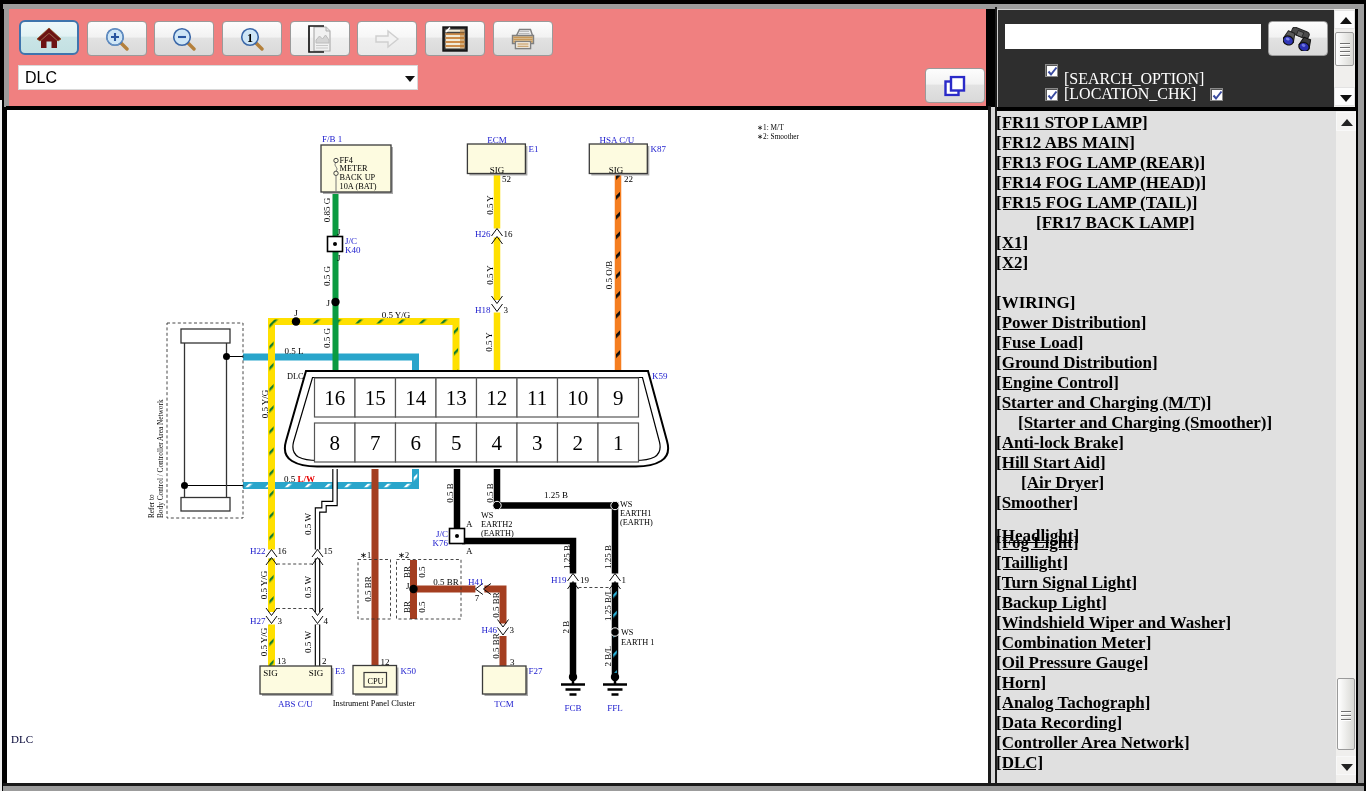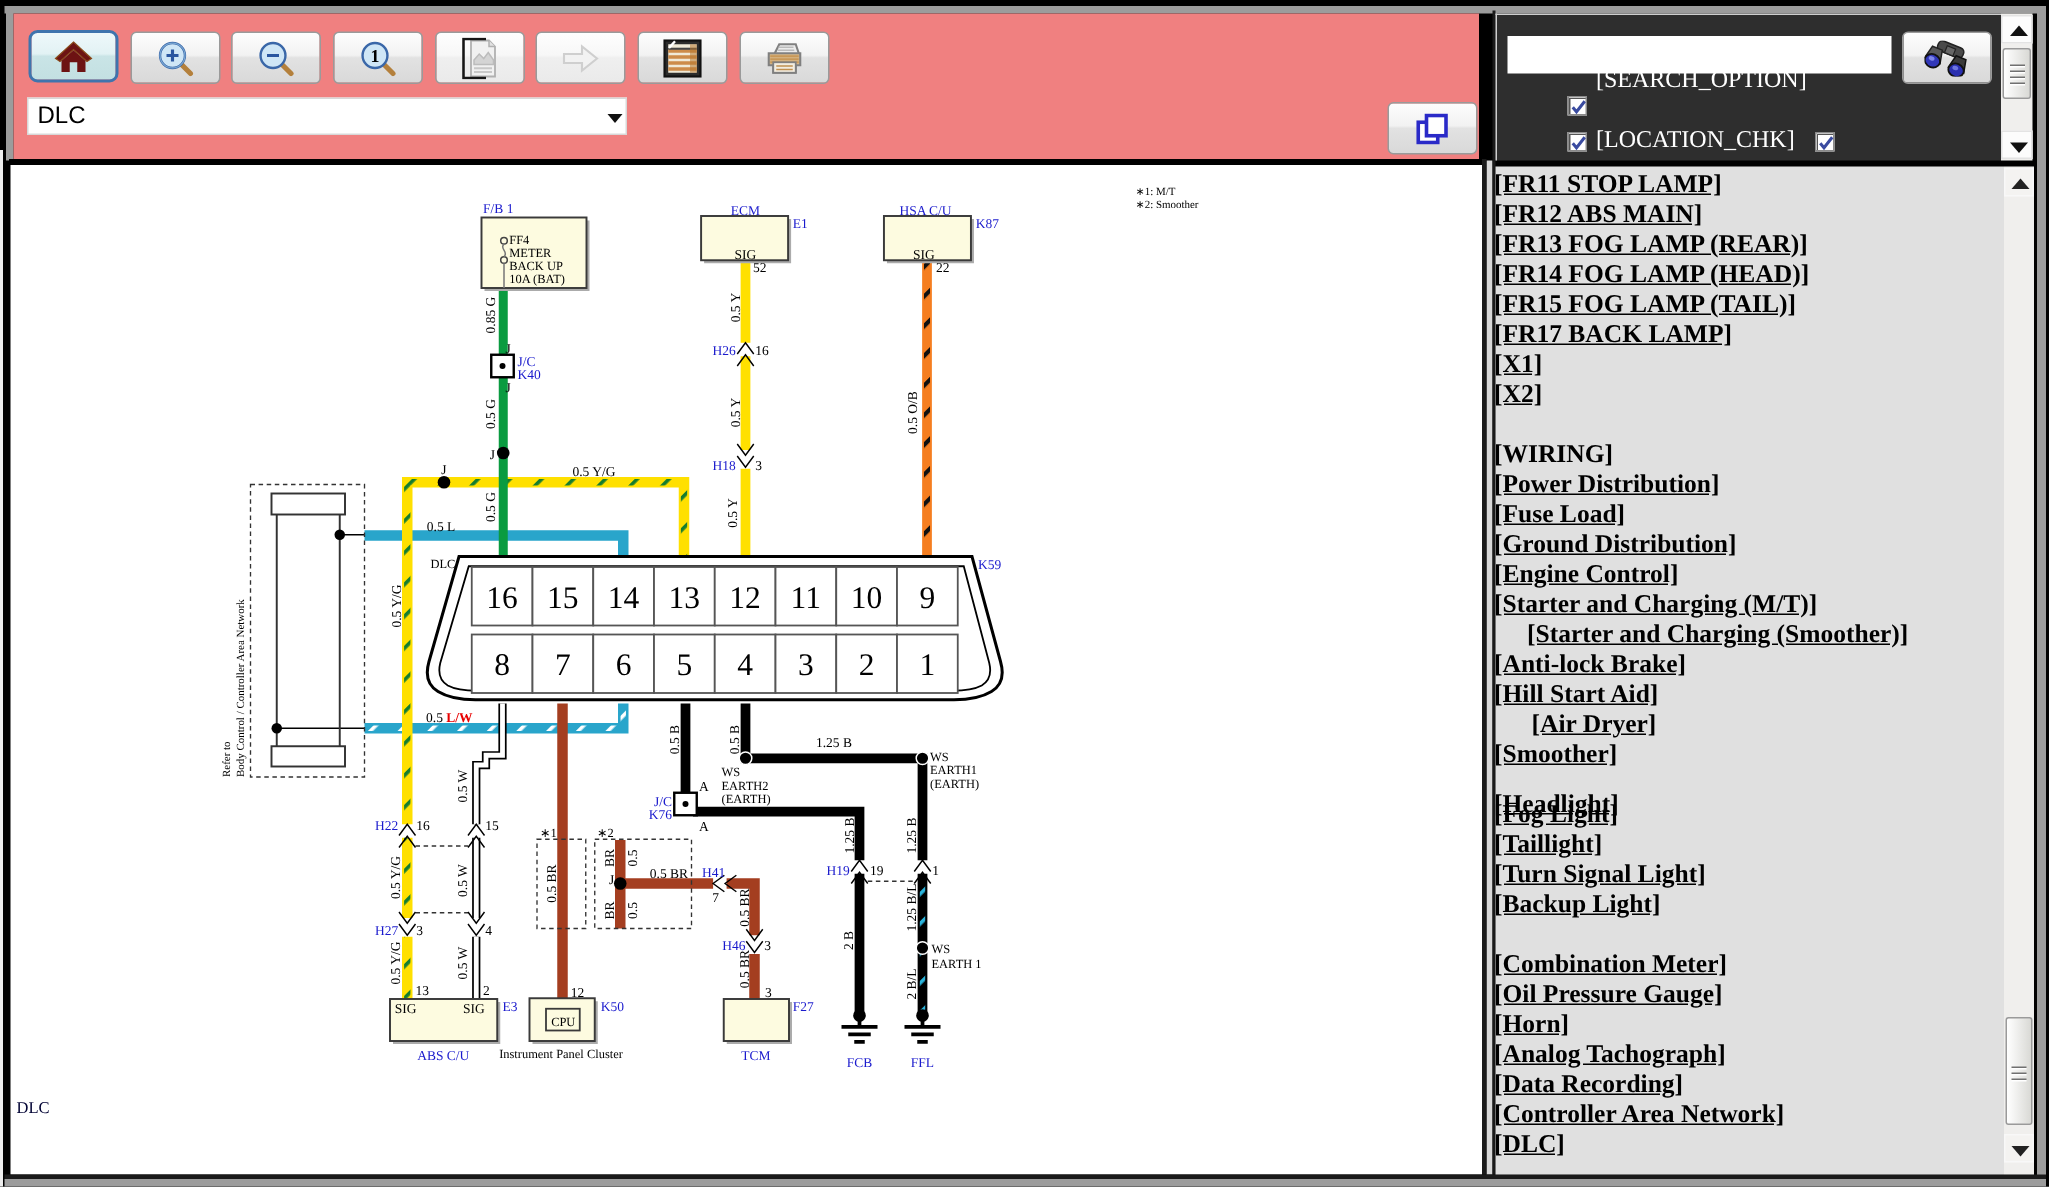--- a/index.html
+++ b/index.html
@@ -455,21 +455,21 @@
         <ellipse cx="22.5" cy="15.8" rx="2" ry="1.4" fill="#6d75e0"></ellipse>
         <rect x="12" y="4" width="6" height="5" fill="#666" stroke="#222" stroke-width="0.8"></rect>
       </g>
     </svg>
   </div>
   <div class="chk" style="left:47px;top:54px;">
       <svg width="13" height="13" viewBox="0 0 13 13">
         <path d="M2.5 6.5 L5 9.5 L10.5 2.5" fill="none" stroke="#3a4ba0" stroke-width="2"></path>
       </svg>
     </div>
-  <div class="dklabel" style="left:66px;top:35px;">[SEARCH_OPTION]</div>
+  <div class="dklabel" style="left:66px;top:60px;">[SEARCH_OPTION]</div>
   <div class="chk" style="left:47px;top:78px;">
       <svg width="13" height="13" viewBox="0 0 13 13">
         <path d="M2.5 6.5 L5 9.5 L10.5 2.5" fill="none" stroke="#3a4ba0" stroke-width="2"></path>
       </svg>
     </div>
   <div class="dklabel" style="left:66px;top:75px;">[LOCATION_CHK]</div>
   <div class="chk" style="left:212px;top:78px;">
       <svg width="13" height="13" viewBox="0 0 13 13">
         <path d="M2.5 6.5 L5 9.5 L10.5 2.5" fill="none" stroke="#3a4ba0" stroke-width="2"></path>
       </svg>
@@ -490,39 +490,40 @@
       <i class="tri-dn" style="left:4.5px;"></i>
     </div>
 </div>
 
 <div id="list">
     <div style="top:2px;">[FR11 STOP LAMP]</div>
     <div style="top:22px;">[FR12 ABS MAIN]</div>
     <div style="top:42px;">[FR13 FOG LAMP (REAR)]</div>
     <div style="top:62px;">[FR14 FOG LAMP (HEAD)]</div>
     <div style="top:82px;">[FR15 FOG LAMP (TAIL)]</div>
-    <div style="top:102px;">[FR17 BACK LAMP]</div>
+    <div style="top:102px;padding-left:40px;">[FR17 BACK LAMP]</div>
     <div style="top:122px;">[X1]</div>
     <div style="top:142px;">[X2]</div>
     <div class="nound" style="top:182px;">[WIRING]</div>
     <div style="top:202px;">[Power Distribution]</div>
     <div style="top:222px;">[Fuse Load]</div>
     <div style="top:242px;">[Ground Distribution]</div>
     <div style="top:262px;">[Engine Control]</div>
     <div style="top:282px;">[Starter and Charging (M/T)]</div>
     <div style="top:302px;margin-left:22px;">[Starter and Charging (Smoother)]</div>
     <div style="top:322px;">[Anti-lock Brake]</div>
     <div style="top:342px;">[Hill Start Aid]</div>
     <div style="top:362px;margin-left:25px;">[Air Dryer]</div>
     <div style="top:382px;">[Smoother]</div>
     <div style="top:415px;">[Headlight]</div>
     <div style="top:422px;">[Fog Light]</div>
     <div style="top:442px;">[Taillight]</div>
     <div style="top:462px;">[Turn Signal Light]</div>
     <div style="top:482px;">[Backup Light]</div>
+    <div style="top:502px;">[Windshield Wiper and Washer]</div>
     <div style="top:522px;">[Combination Meter]</div>
     <div style="top:542px;">[Oil Pressure Gauge]</div>
     <div style="top:562px;">[Horn]</div>
     <div style="top:582px;">[Analog Tachograph]</div>
     <div style="top:602px;text-decoration:underline;">[Data Recording]</div>
     <div style="top:622px;">[Controller Area Network]</div>
     <div style="top:642px;">[DLC]</div>
   </div>
 
 <div class="sb" style="left:1336px;top:111px;width:20px;height:672px;">

